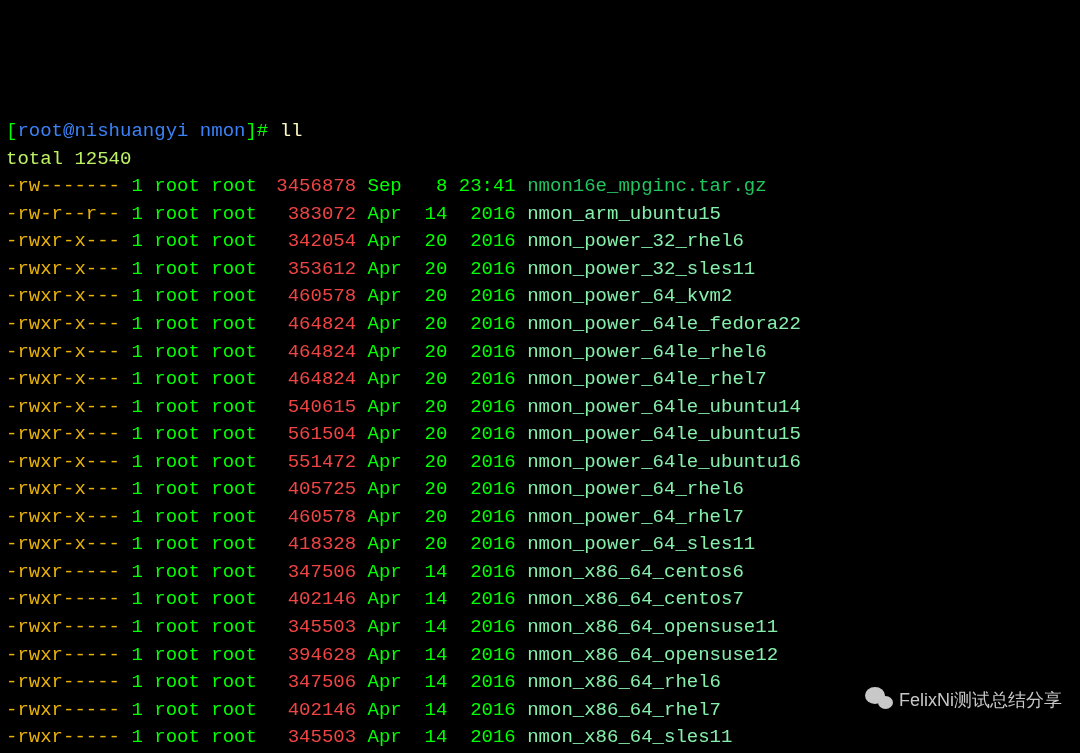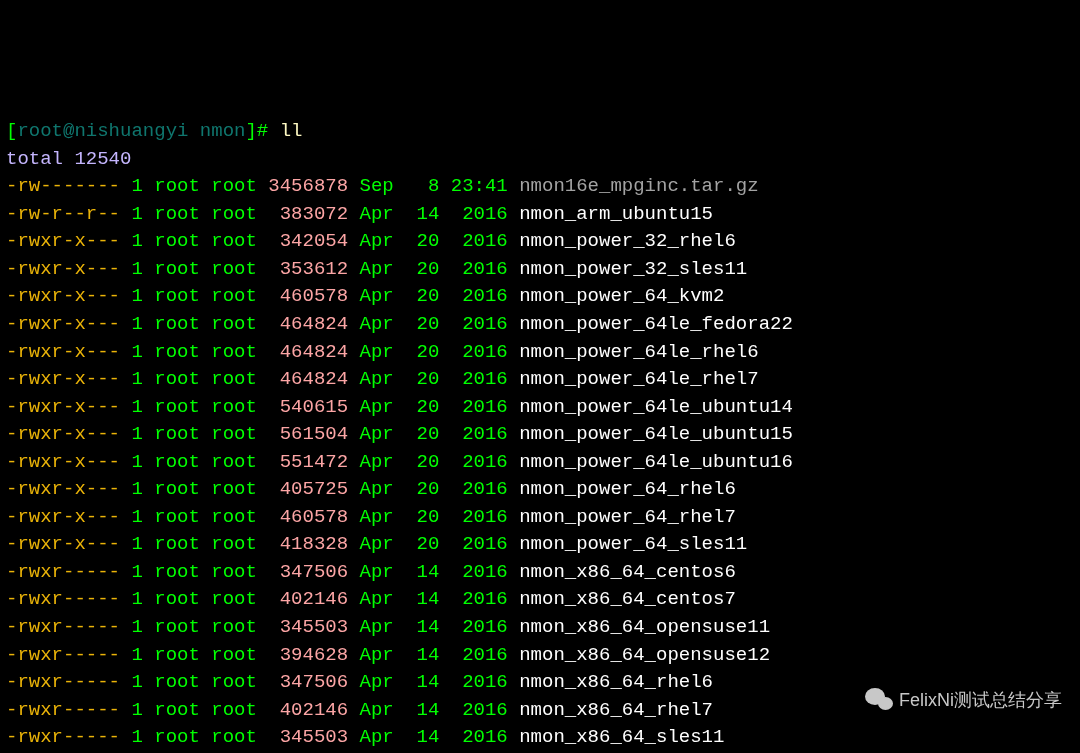--- a/index.html
+++ b/index.html
@@ -10,39 +10,39 @@
       font-size: 19px;
       line-height: 1.45;
       padding: 8px 6px;
       white-space: pre;
       width: 1080px;
       height: 753px;
       overflow: hidden;
       position: relative;
     }
     .prompt-bracket { color: #00ff00; }
-    .prompt-user { color: #0f766e; }
+    .prompt-user { color: #3b82f6; }
     .prompt-hash { color: #00ff00; }
     .command { color: #fef9c3; }
-    .total { color: #c4b5fd; }
+    .total { color: #bef264; }
     .perms { color: #eab308; }
     .num { color: #00ff00; }
     .owner { color: #00ff00; }
     .group { color: #00ff00; }
-    .size { color: #fca5a5; }
+    .size { color: #ef4444; margin-left: 8px; }
     .date { color: #00ff00; }
-    .archive { color: #a3a3a3; }
-    .file { color: #ffffff; margin-top: 20px; }
+    .archive { color: #22c55e; }
+    .file { color: #86efac; margin-top: 20px; }
     .row { display: block; }
     .watermark {
       position: absolute;
       right: 18px;
       bottom: 40px;
       display: flex;
-      align-items: center;
+      align-items: flex-start;
       gap: 6px;
       color: #c8c8c8;
       font-family: Arial, sans-serif;
       font-size: 18px;
     }
     .watermark .wechat-icon {
       width: 28px;
       height: 24px;
       position: relative;
     }

